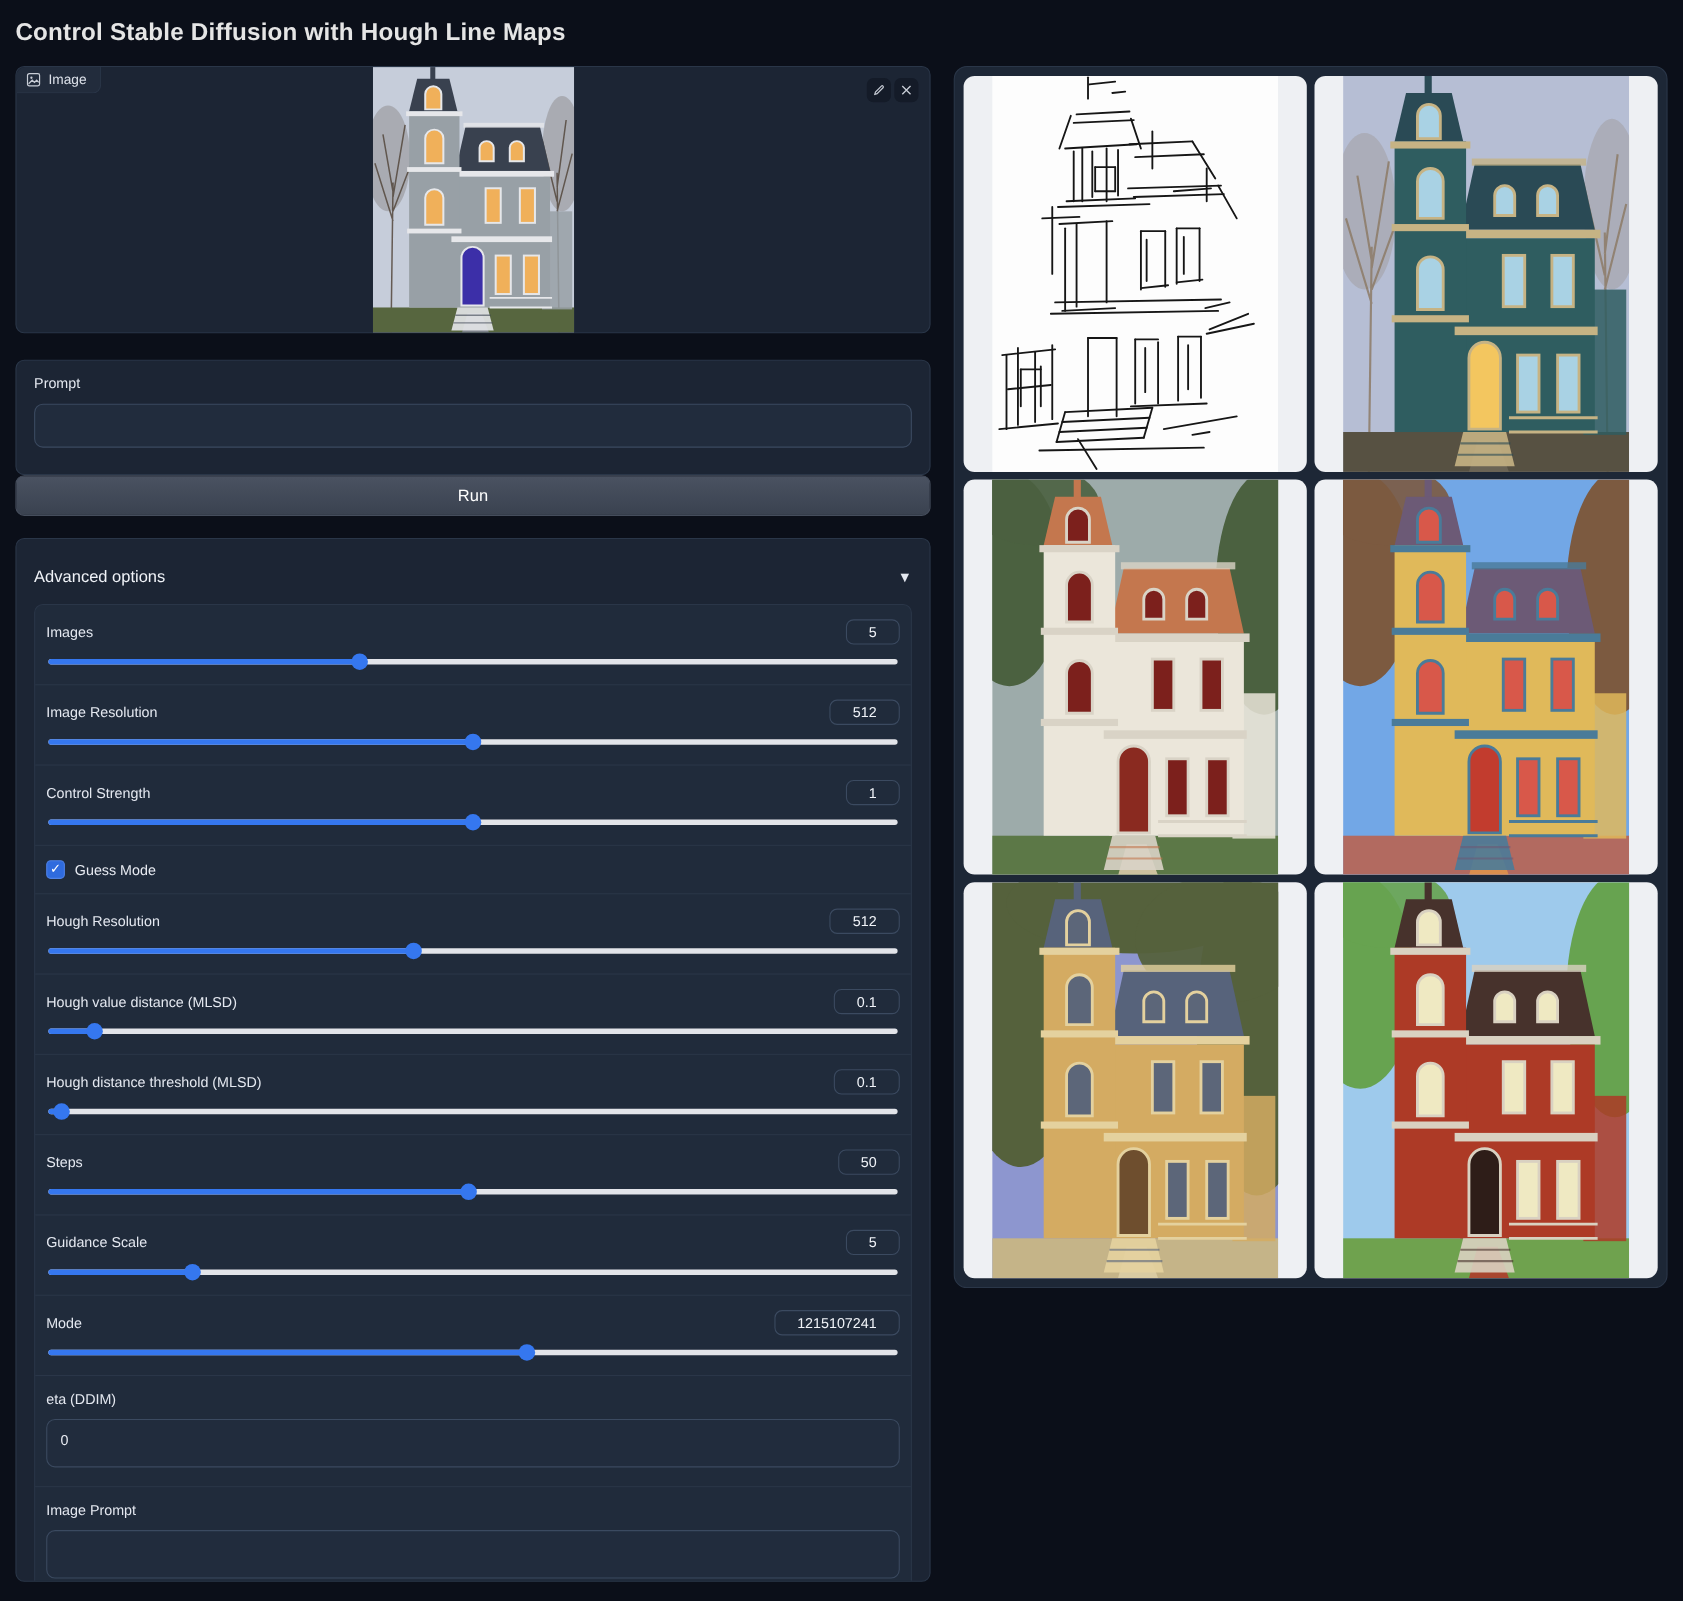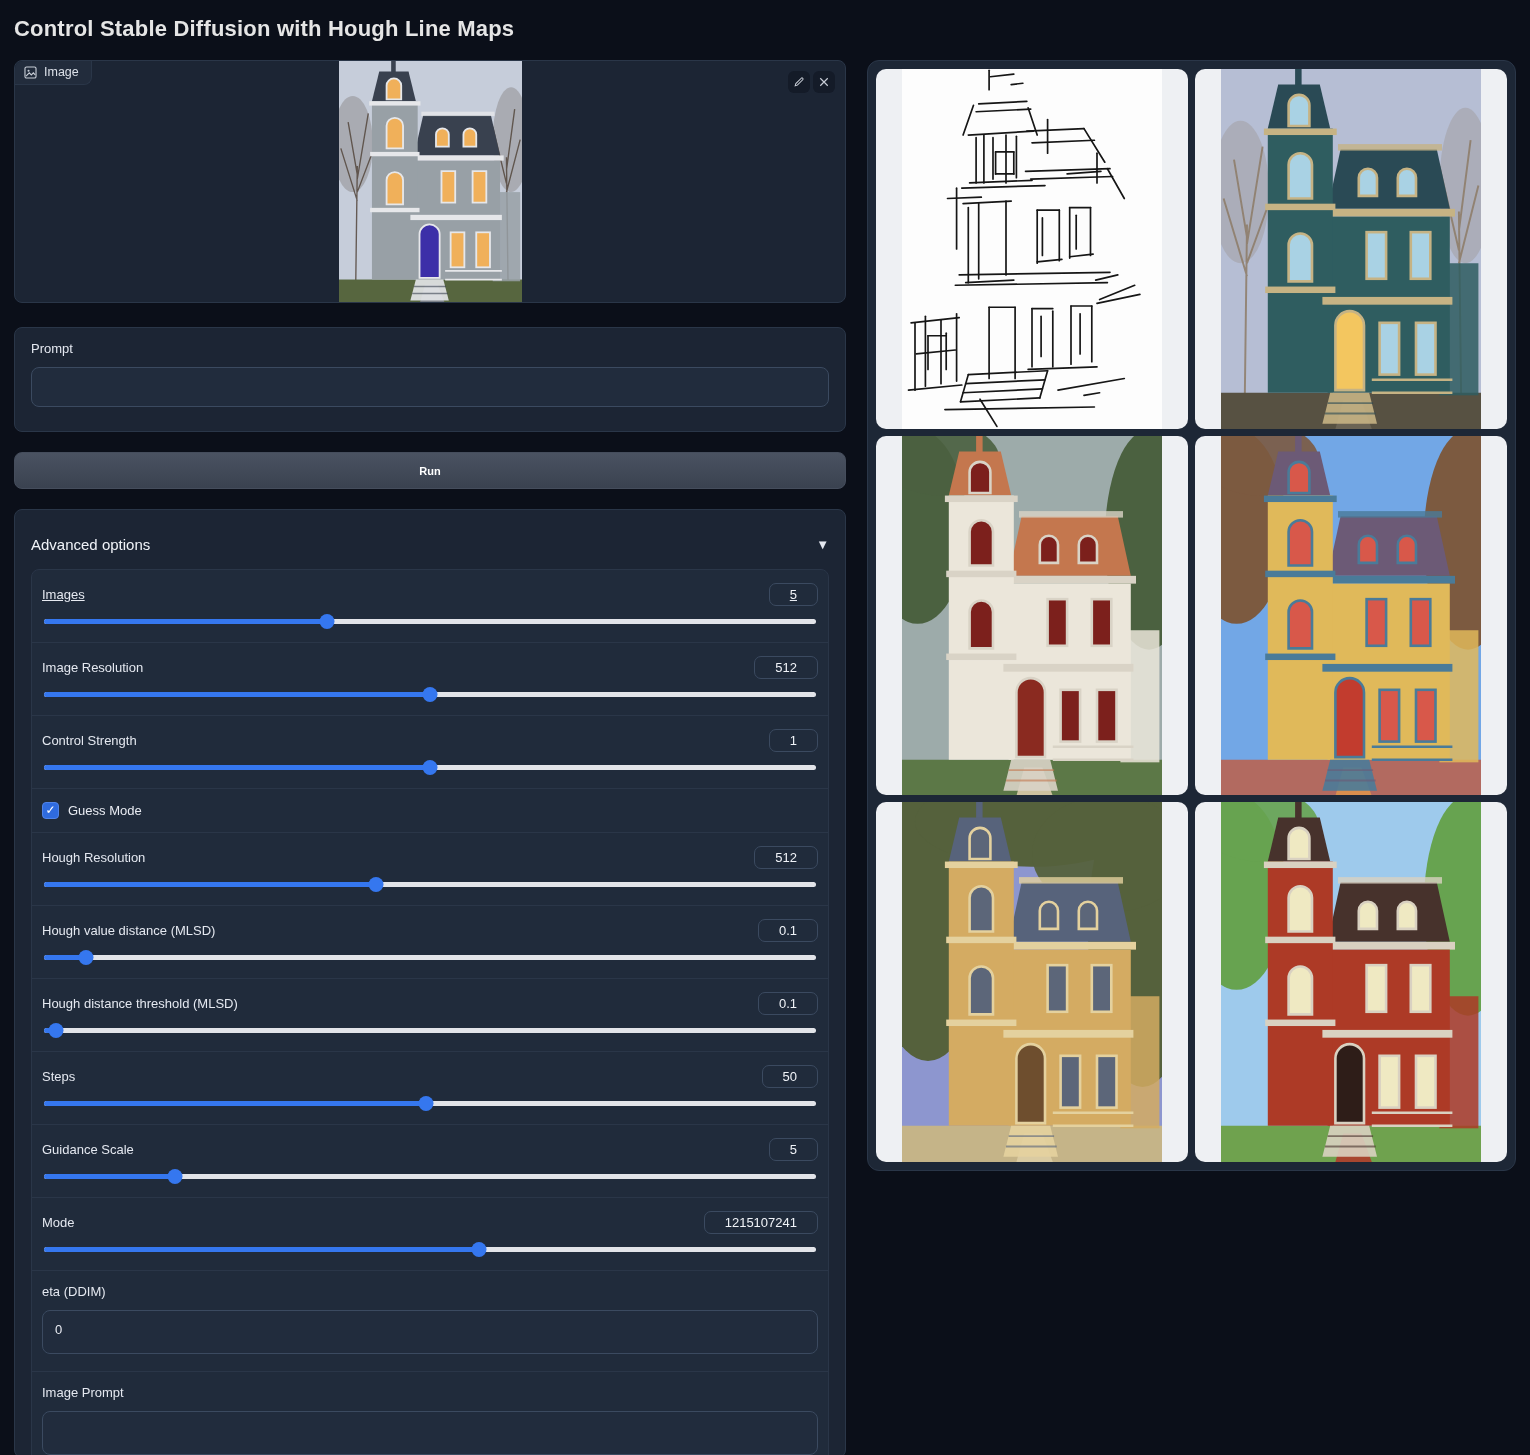--- a/index.html
+++ b/index.html
@@ -41,36 +41,36 @@
   .prompt-block { margin-top:24px; padding:13px 16px 24px 16px; }
   .lbl { display:block; font-size:13px; color:#e4e8f0; margin-bottom:11px; }
   textarea.tbox {
     width:100%; background:#212c3d; border:1px solid #3b4a60; border-radius:8px;
     color:#e8ebf2; font-family:"Liberation Sans", sans-serif; font-size:13px;
     padding:11px 12px; resize:none; outline:none; display:block;
   }
   .prompt-block textarea.tbox { height:40px; }
   
   .run-btn {
-    margin-top:20px; height:37px; width:100%;
+    height:37px; width:100%;
     background:linear-gradient(#4a5261,#3a4250);
     border:1px solid #454d5c; border-radius:8px;
     color:#ffffff; font-family:"Liberation Sans", sans-serif;
-    font-size:11px; font-weight:700; cursor:pointer;
+    font-size:15px; font-weight:400; cursor:pointer;
   }
   
   .adv-block { margin-top:20px; padding:24px 16px 16px 16px; height:949px; overflow:hidden; }
   .adv-header {
     display:flex; justify-content:space-between; align-items:center;
     font-size:15px; color:#f0f3f8; margin:2px 0 16px 0; cursor:pointer;
   }
   .adv-header .caret { font-size:13px; color:#e4e8f0; }
   .adv-group { border:1px solid #2a3648; border-radius:8px; background:#202b3b; }
   .row { border-top:1px solid #2a3648; }
-  .row:first-child { border-top:none;text-decoration:underline; }
+  .row:first-child { border-top:none; }
   .slider-row { padding:13px 10px 18px 10px; }
   .row-top { display:flex; justify-content:space-between; align-items:center; margin-bottom:13px; }
   .row-top .lbl { margin:0; }
   .val-box {
     border:1px solid #3b4a60; border-radius:7px; padding:3px 20px;
     font-size:13px; color:#f0f3f8; text-align:center; min-width:44px;
   }
   .track { position:relative; height:5px; background:#e2e4e9; border-radius:3px; margin:0 2px; }
   .track .fill { position:absolute; left:0; top:0; bottom:0; background:#3577ef; border-radius:3px; }
   .track .thumb {

